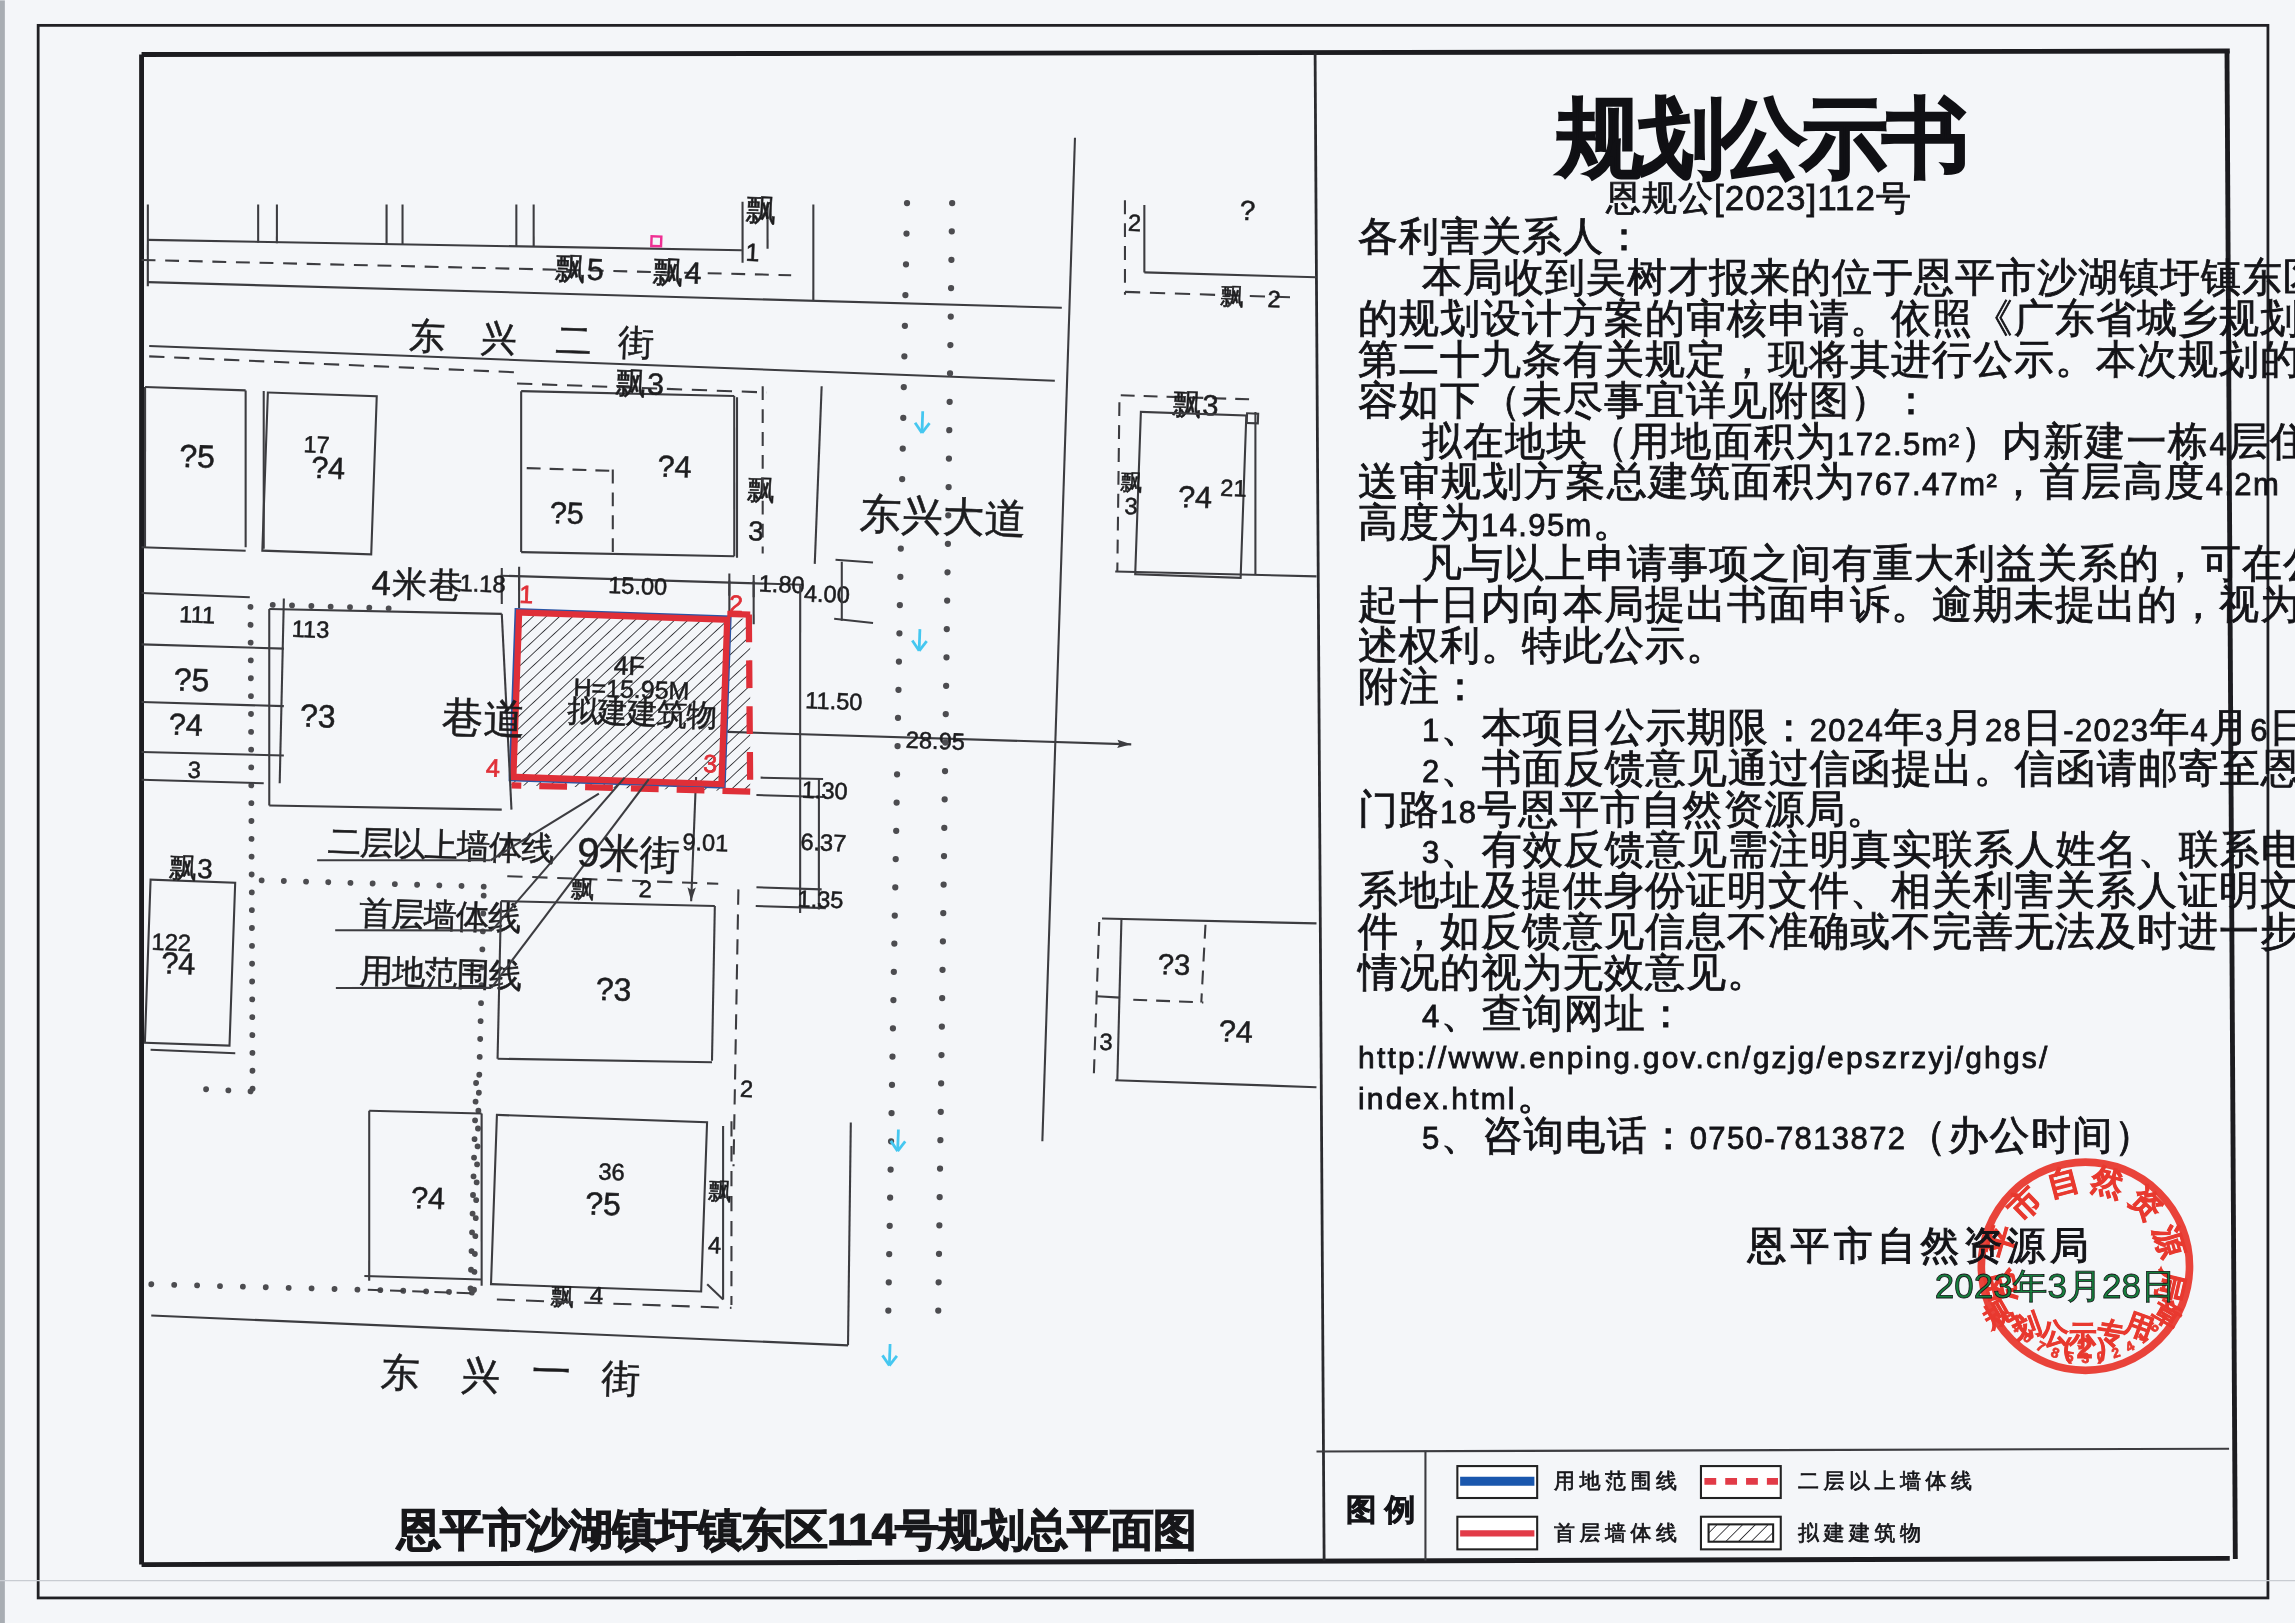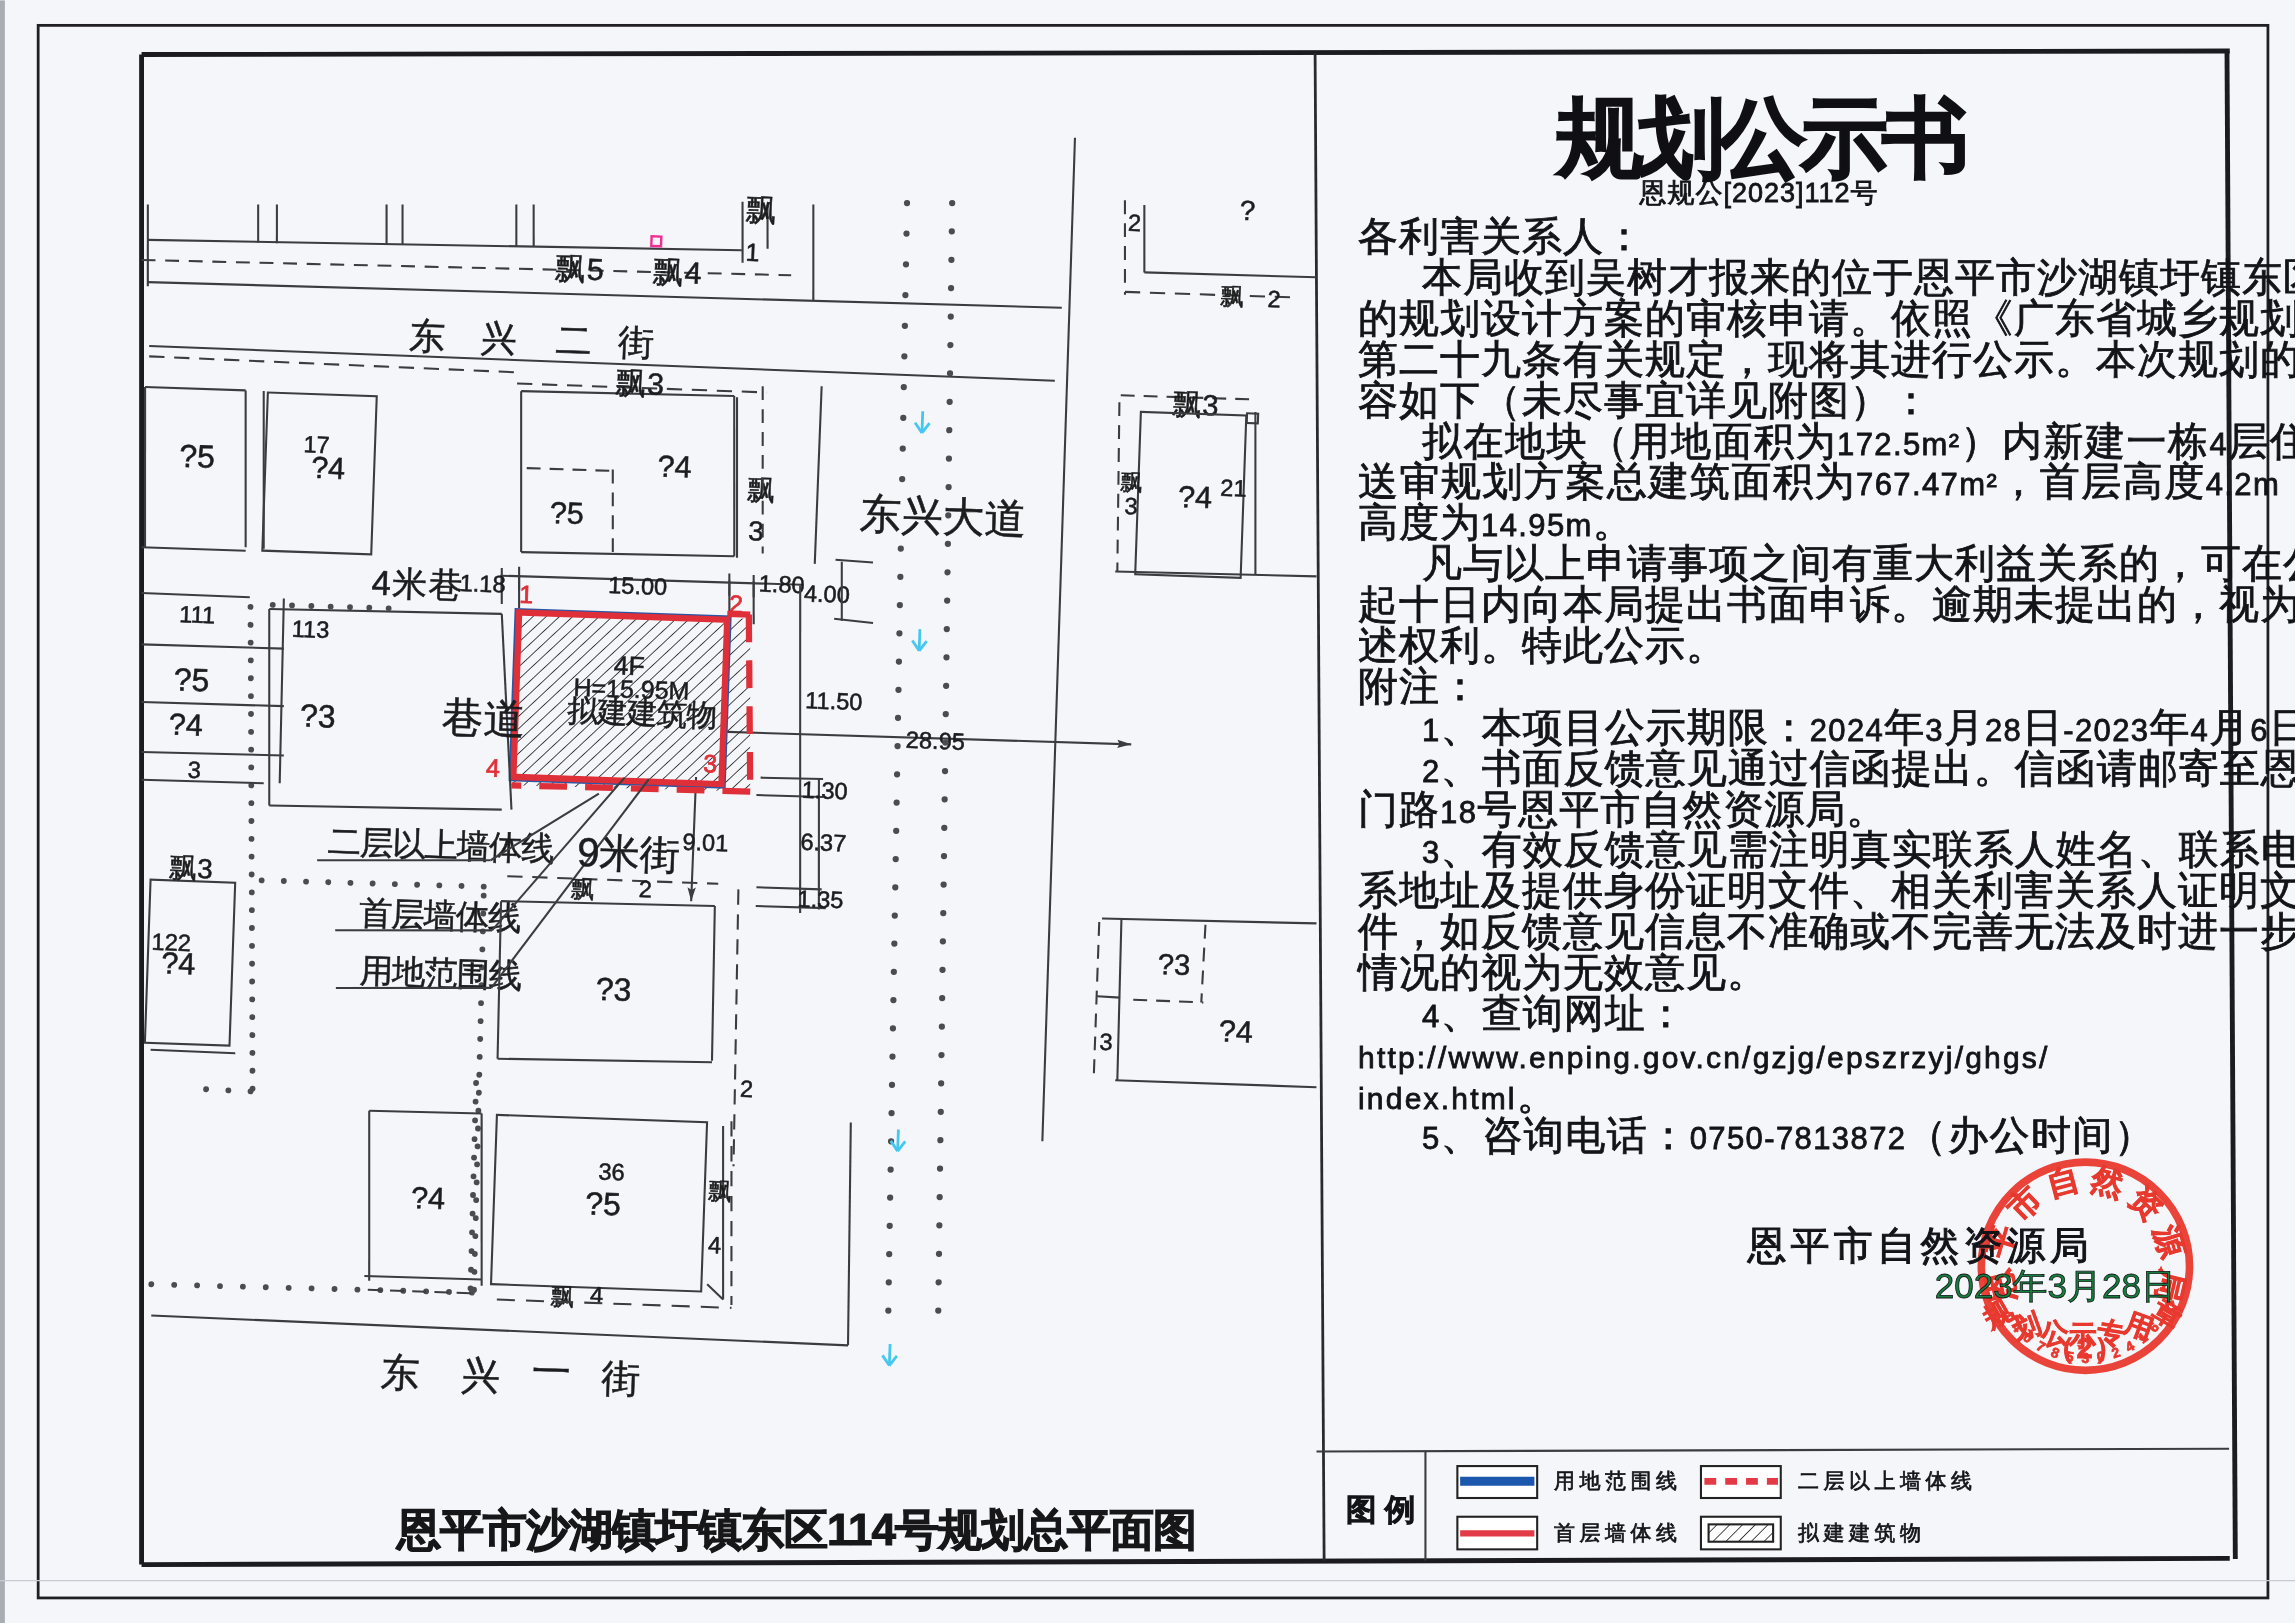--- a/index.html
+++ b/index.html
@@ -11,21 +11,21 @@
 .dot{fill:#4c4c50;}
 .cy line{stroke:#45c7f0;stroke-width:4;fill:none;}
 .stc{fill:#e8392f;font-weight:bold;stroke:#e8392f;stroke-width:1.1;}
 #rp{position:absolute;left:1358px;top:0;width:851px;color:#141418;-webkit-text-stroke:0.8px #141418;}
 .ln{position:absolute;left:0;width:851px;font-size:40px;line-height:40px;letter-spacing:1px;white-space:nowrap;}
 .ci{padding-left:64px;}
 .tight{letter-spacing:1.5px;}
 .lat{font-size:31px;letter-spacing:1.4px;margin-top:13px;}
 .url{letter-spacing:2.2px;font-size:30px;}
 #title{position:absolute;left:1358px;top:103px;width:804px;text-align:center;font-size:87px;line-height:69px;font-weight:bold;letter-spacing:-5.6px;color:#101014;-webkit-text-stroke:1.7px #101014;}
-#subtitle{position:absolute;left:1358px;top:175px;width:802px;text-align:center;font-size:27px;letter-spacing:1px;color:#141418;-webkit-text-stroke:0.8px #141418;}
+#subtitle{position:absolute;left:1358px;top:175px;width:802px;text-align:center;font-size:35px;letter-spacing:1px;color:#141418;-webkit-text-stroke:0.8px #141418;}
 #sig1{position:absolute;left:1617px;top:1219px;width:476px;text-align:right;font-size:39px;letter-spacing:4.2px;color:#141418;-webkit-text-stroke:1px #141418;}
 #sig2{position:absolute;left:1715px;top:1263px;width:461px;text-align:right;font-size:35px;letter-spacing:0px;color:#15803d;-webkit-text-stroke:0.8px #141418;}
 #lg{position:absolute;left:1346px;top:1490px;width:83px;font-size:30.5px;letter-spacing:8.3px;color:#141418;white-space:nowrap;font-weight:bold;-webkit-text-stroke:0.8px #141418;}
 .ll{position:absolute;font-size:21px;letter-spacing:4.5px;color:#141418;white-space:nowrap;-webkit-text-stroke:0.7px #141418;}
 #cap{position:absolute;left:397px;top:1501px;font-size:44px;letter-spacing:-1px;color:#17171a;white-space:nowrap;font-weight:bold;-webkit-text-stroke:1.1px #17171a;}
 </style></head>
 <body>
 <div id="page">
 <svg width="2295" height="1624" viewBox="0 0 3307 2339">
 <defs>

